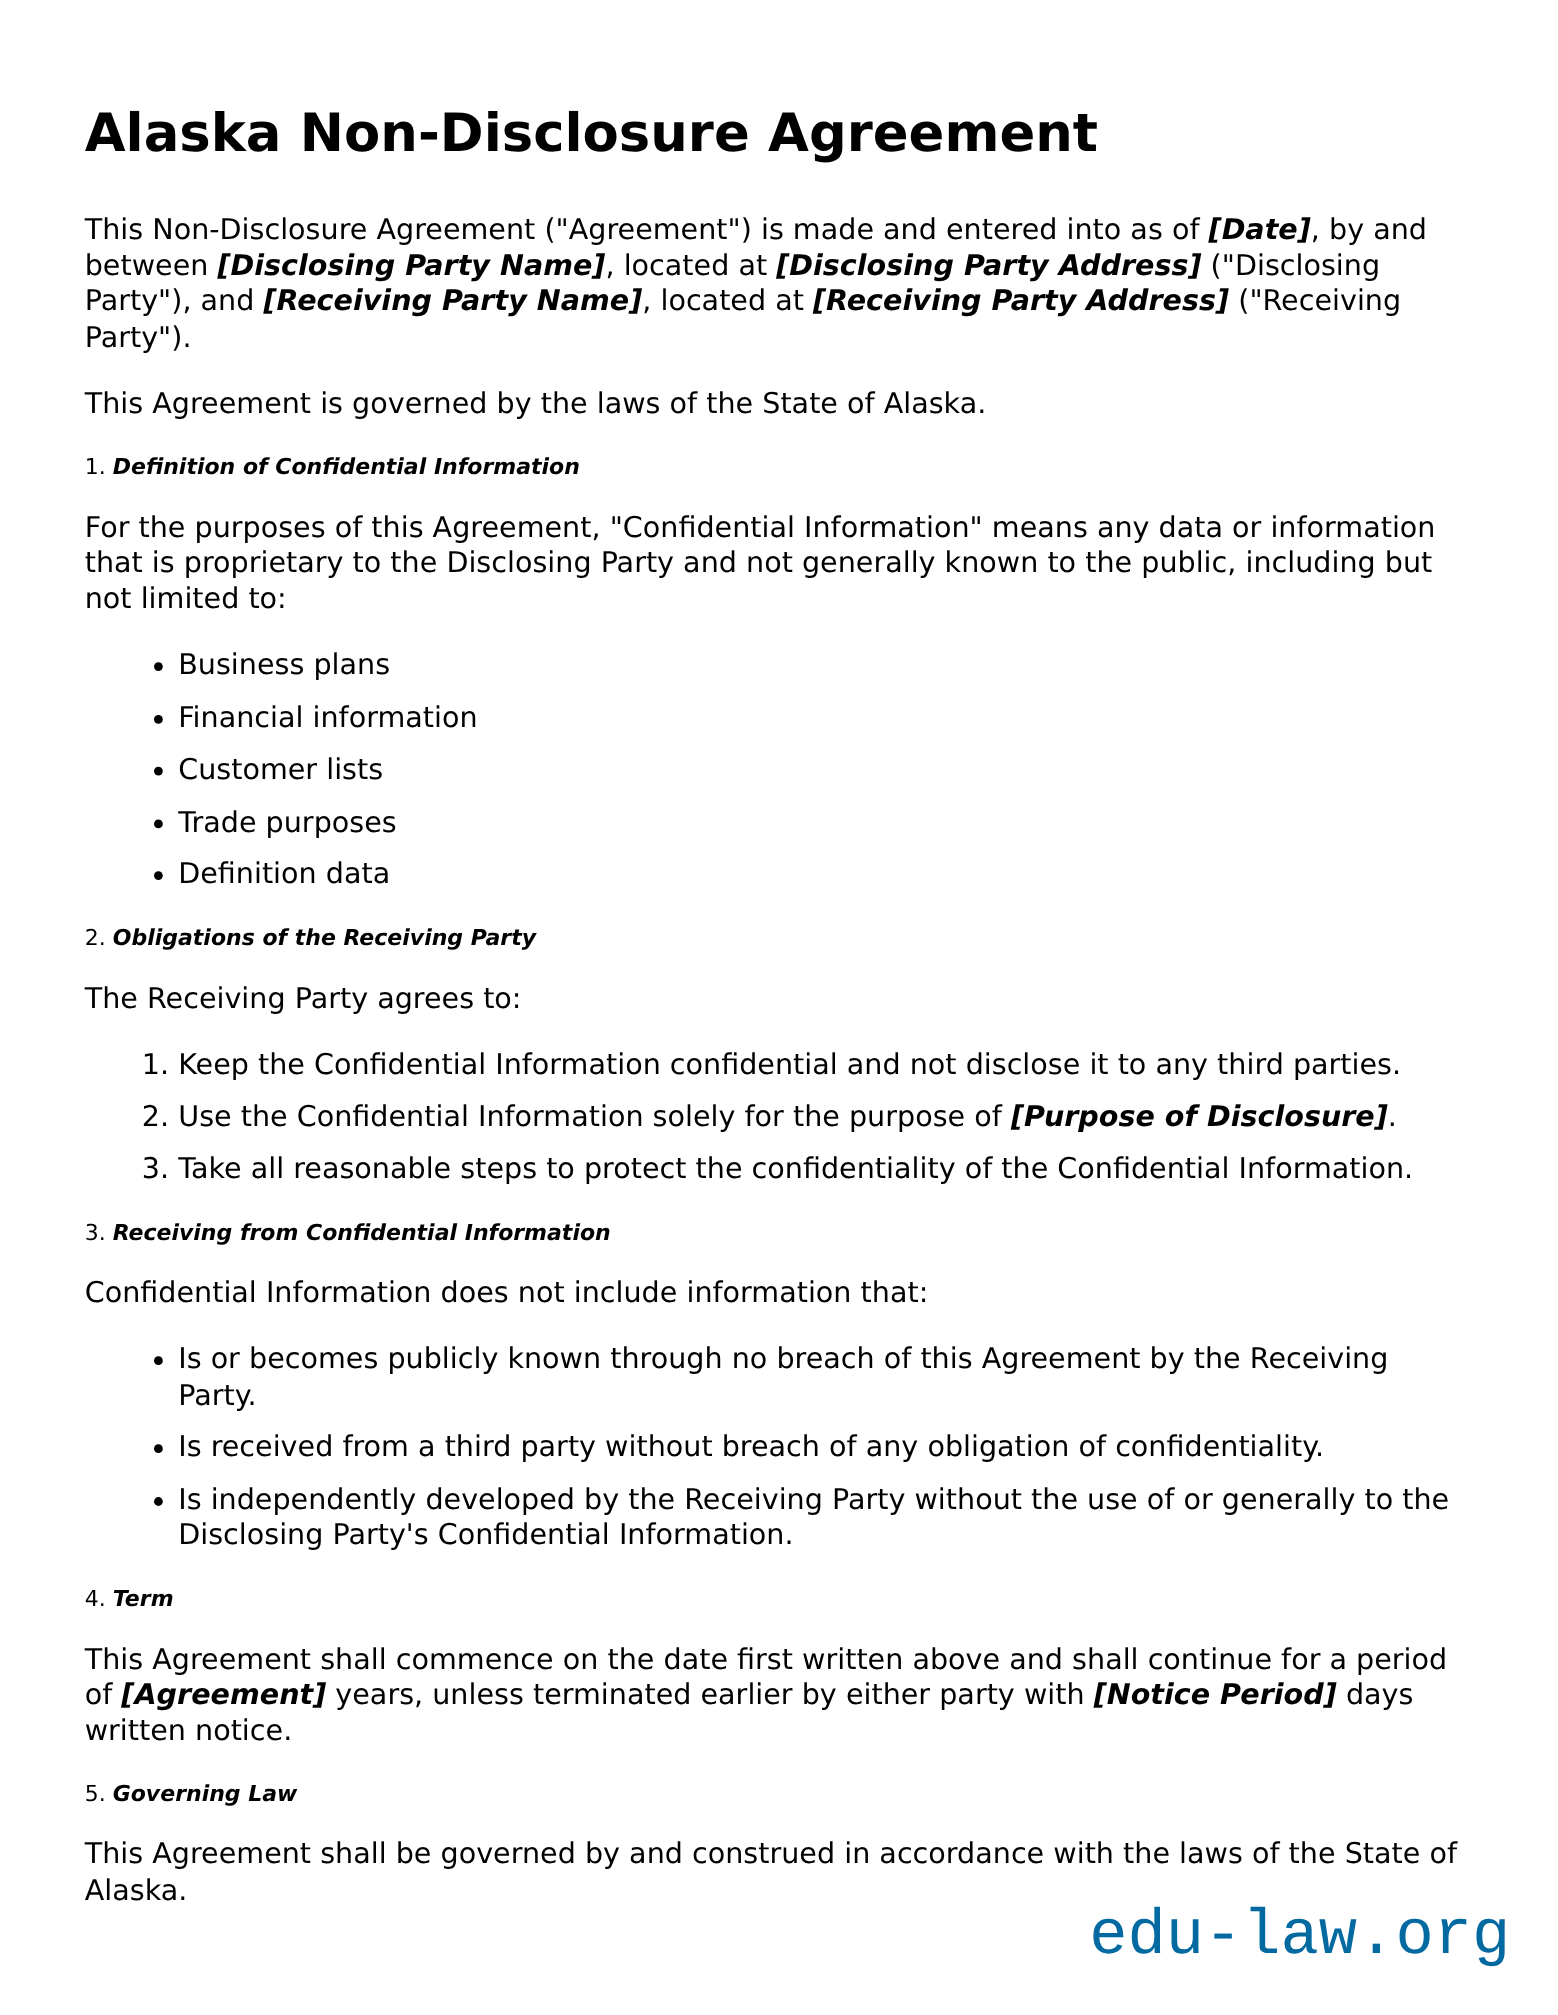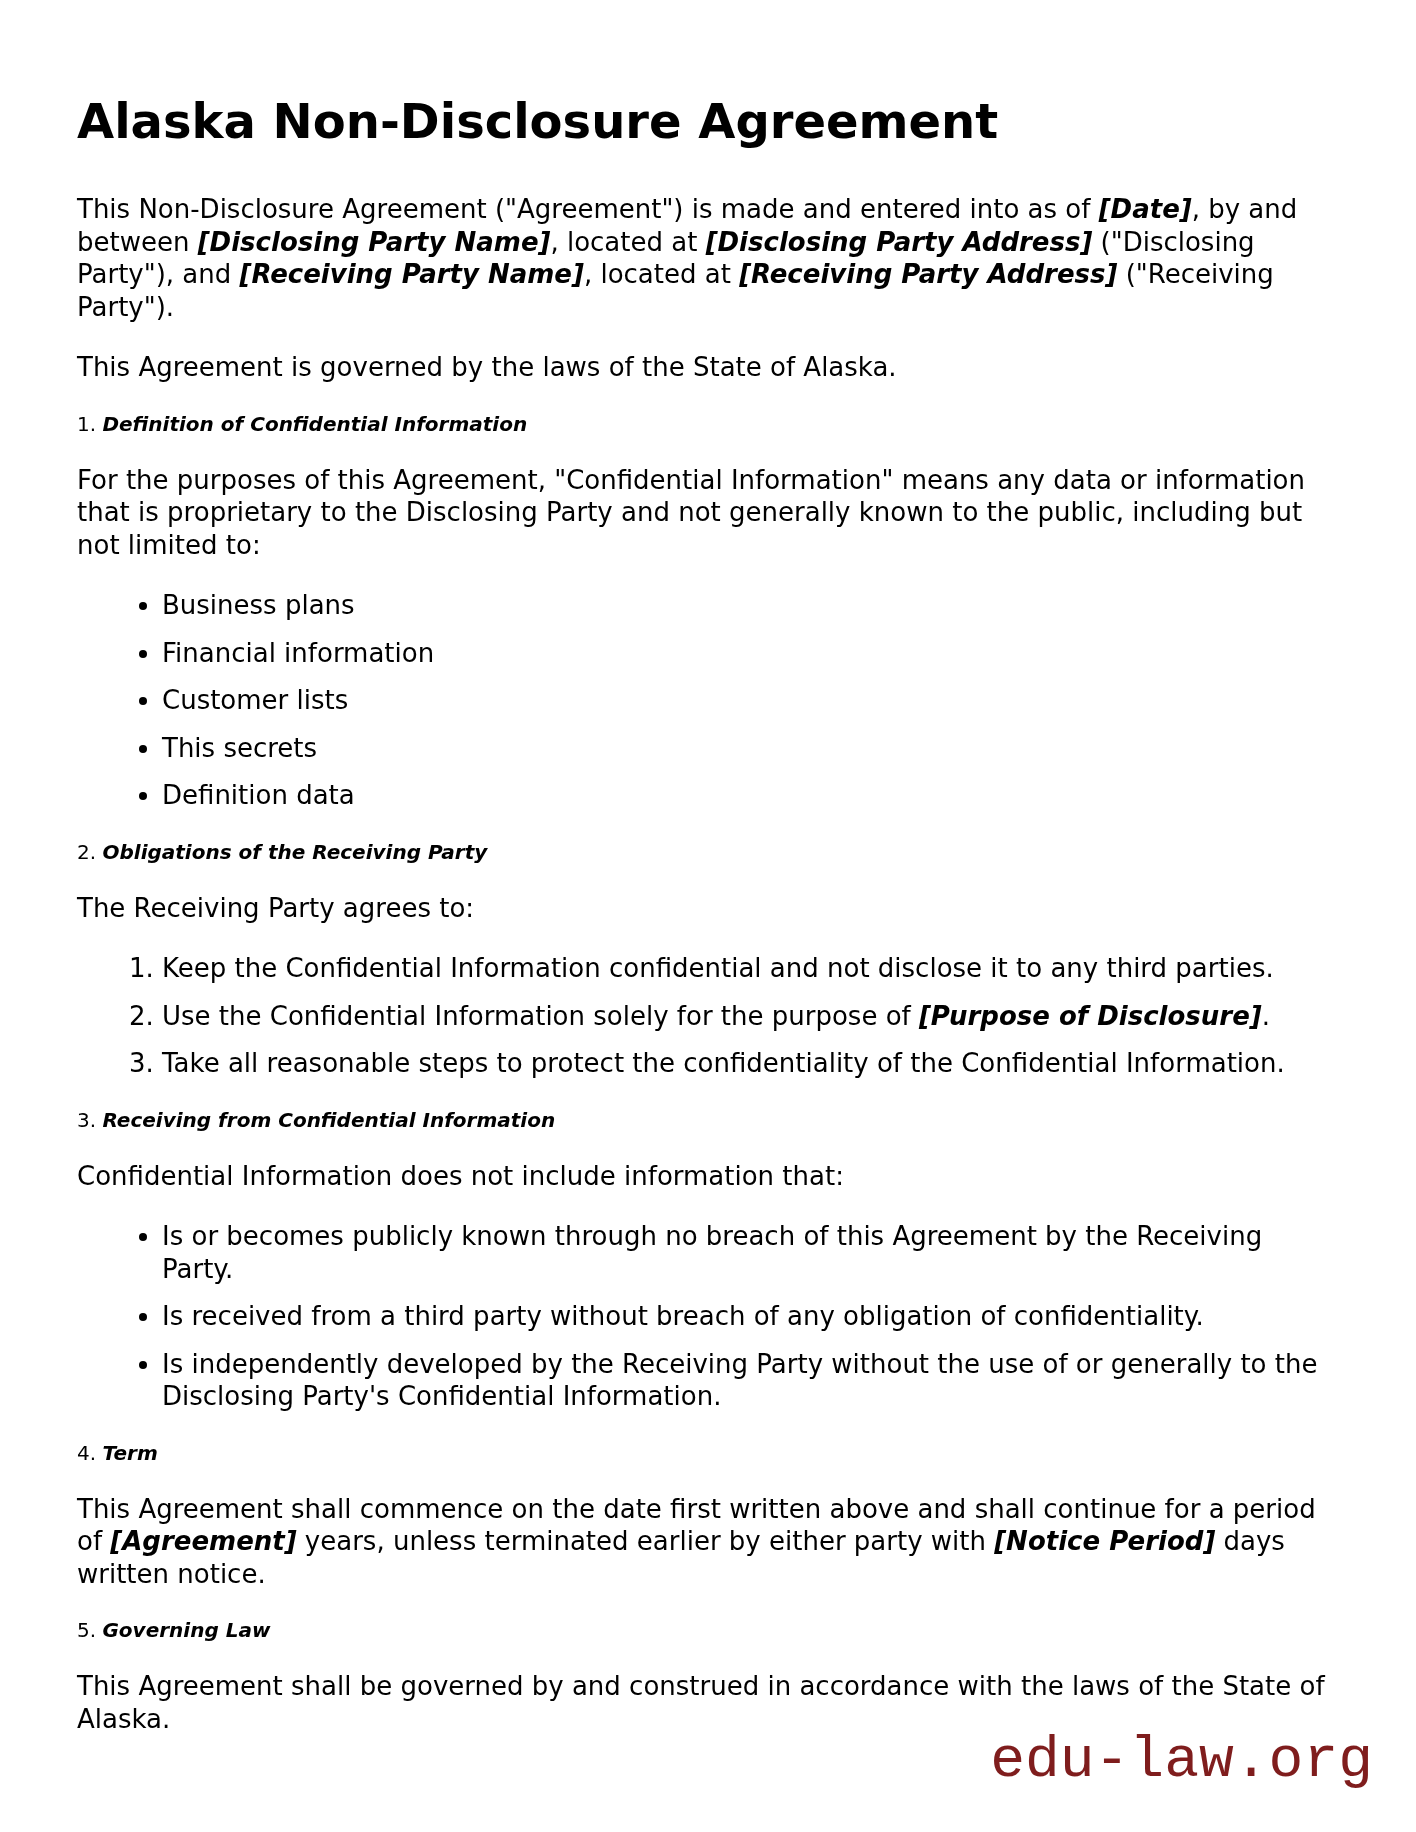--- a/index.html
+++ b/index.html
@@ -33,42 +33,42 @@
   ul, ol { margin: 28px 0; padding-left: 70px; }
   li { margin: 15px; padding: 0; }
   strong { font-weight: bold; font-style: italic; }
   .watermark {
     position: absolute;
     top: 1728px;
     right: 43px;
     font-family: "Liberation Mono", monospace;
     font-size: 58px;
     line-height: 1.15;
-    color: #7f1d1d;
+    color: #0369a1;
     white-space: nowrap;
   }
 </style>
 </head>
 <body>
 
 <h1>Alaska Non-Disclosure Agreement</h1>
 
 <p><span>This Non-Disclosure Agreement ("Agreement") is made and entered into as of </span><strong>[Date]</strong><span>, by and between </span><strong>[Disclosing Party Name]</strong><span>, located at </span><strong>[Disclosing Party Address]</strong><span> ("Disclosing Party"), and </span><strong>[Receiving Party Name]</strong><span>, located at </span><strong>[Receiving Party Address]</strong><span> ("Receiving Party").</span></p>
 
 <p>This Agreement is governed by the laws of the State of Alaska.</p>
 
 <h3><span>1.</span> <strong>Definition of Confidential Information</strong></h3>
 
 <p>For the purposes of this Agreement, "Confidential Information" means any data or information that is proprietary to the Disclosing Party and not generally known to the public, including but not limited to:</p>
 
 <ul>
   <li>Business plans</li>
   <li>Financial information</li>
   <li>Customer lists</li>
-  <li>This secrets</li>
+  <li>Trade purposes</li>
   <li>Definition data</li>
 </ul>
 
 <h3><span>2.</span> <strong>Obligations of the Receiving Party</strong></h3>
 
 <p>The Receiving Party agrees to:</p>
 
 <ol>
   <li><span>Keep the Confidential Information confidential and not disclose it to any third parties.</span></li>
   <li><span>Use the Confidential Information solely for the purpose of </span><strong>[Purpose of Disclosure]</strong><span>.</span></li>

